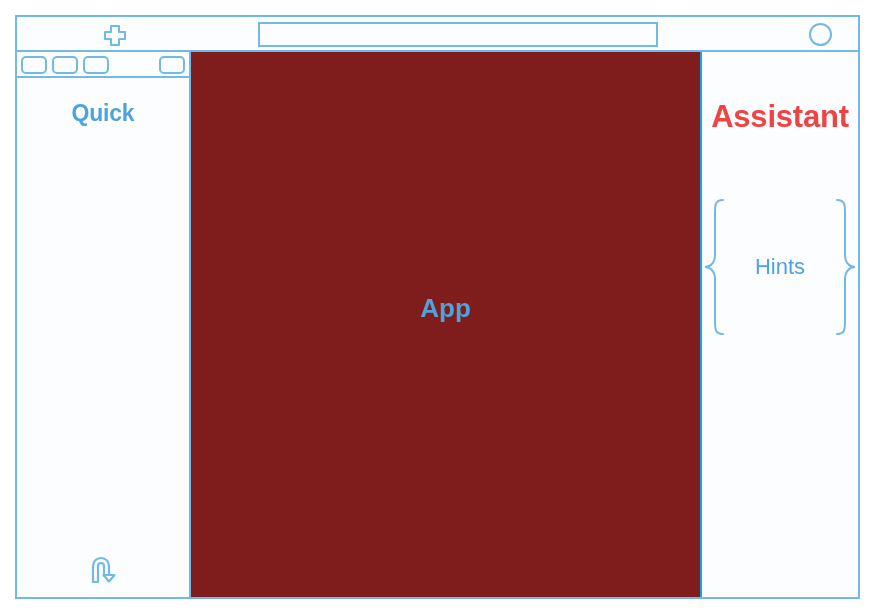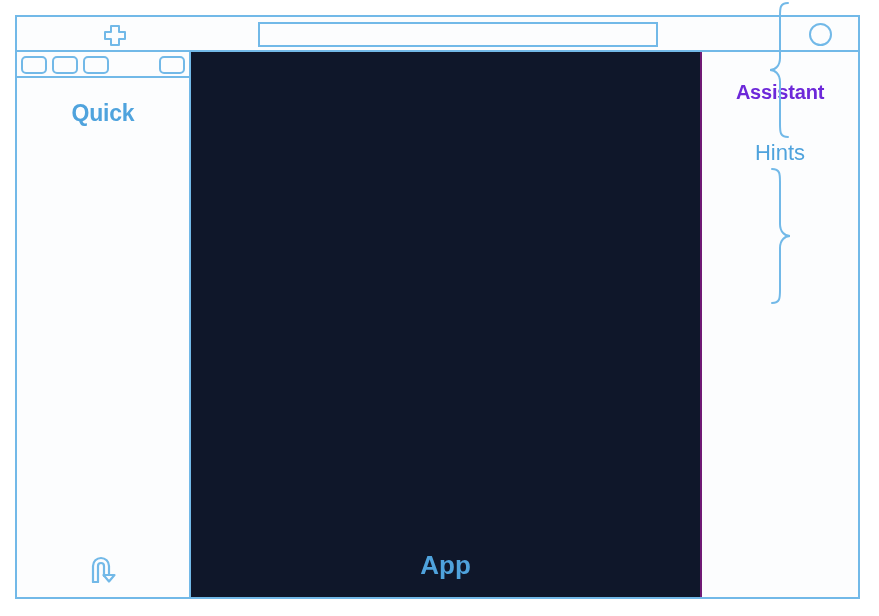--- a/index.html
+++ b/index.html
@@ -148,24 +148,24 @@
   .uturn-icon svg { display: block; }
 
   
   .app-panel {
     position: absolute;
     left: 174px;
     right: 156px;
     top: 0;
     bottom: 0;
     box-sizing: border-box;
-    border-right: 2px solid #701a75;
-    background: #0f172a;
+    border-right: 2px solid #0ea5e9;
+    background: #7f1d1d;
     display: flex;
-    align-items: flex-end;
+    align-items: center;
     justify-content: center;
   }
   .app-label {
     font-size: 26px;
     font-weight: bold;
     color: #4fa3dd;
     position: relative;
     top: -16px;
   }
 
@@ -173,34 +173,33 @@
   .assistant-panel {
     position: absolute;
     right: 0;
     top: 0;
     width: 156px;
     bottom: 0;
     box-sizing: border-box;
     background: #fcfdfe;
   }
   .assistant-title {
-    margin-top: 29px;
+    margin-top: 47px;
     text-align: center;
-    font-size: 20px;
+    font-size: 31px;
     font-weight: bold;
-    color: #6d28d9;
+    color: #ef4444;
     letter-spacing: -0.2px;
   }
   .hints-block {
     margin-top: 62px;
     display: flex;
     align-items: center;
-    justify-content: flex-end;
+    justify-content: space-between;
     height: 140px;
-    flex-direction: column;
   }
   .brace {
     width: 26px;
     height: 140px;
     flex: none;
   }
   .brace svg { display: block; }
   .hints-label {
     font-size: 22px;
     color: #4fa3dd;

